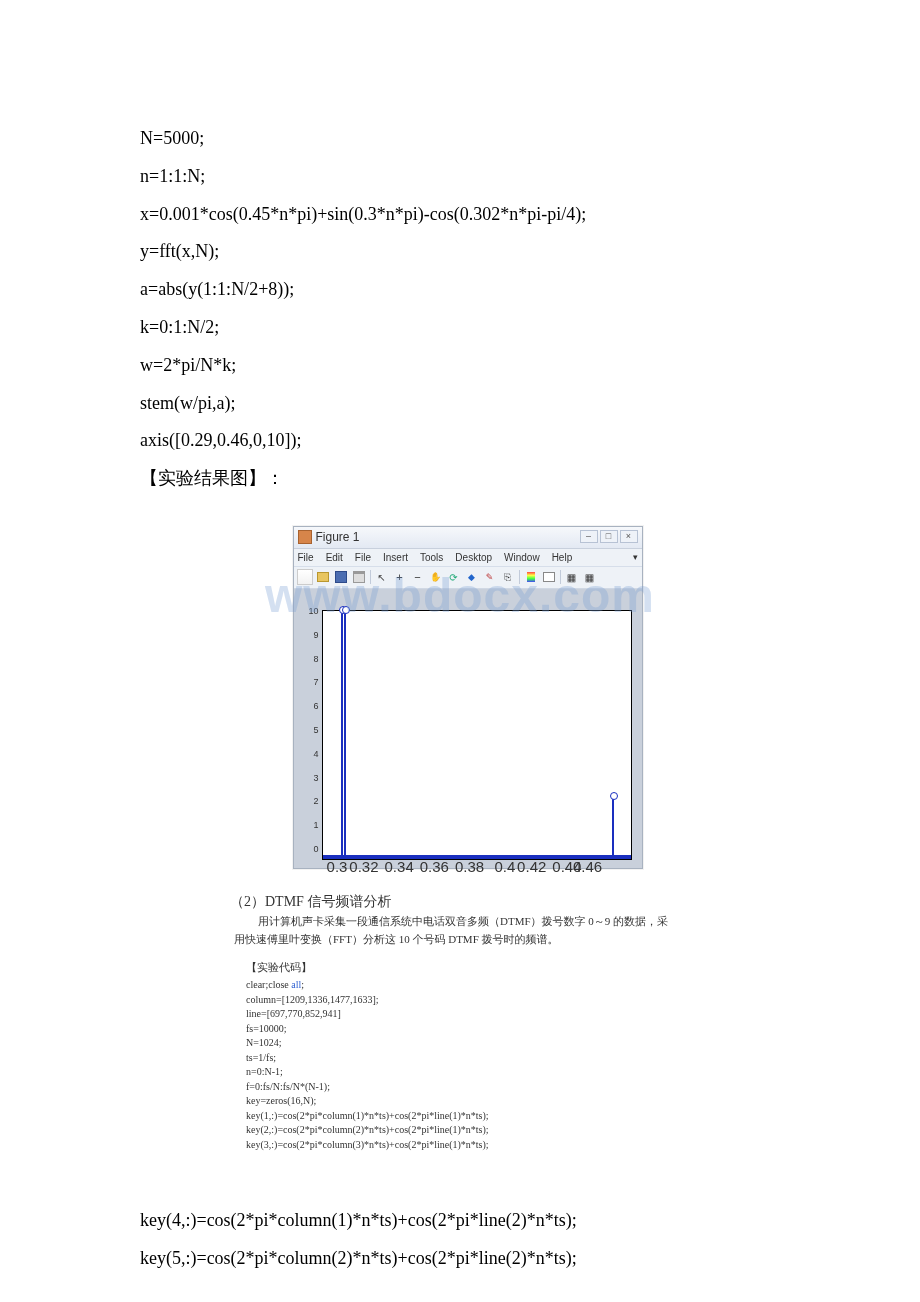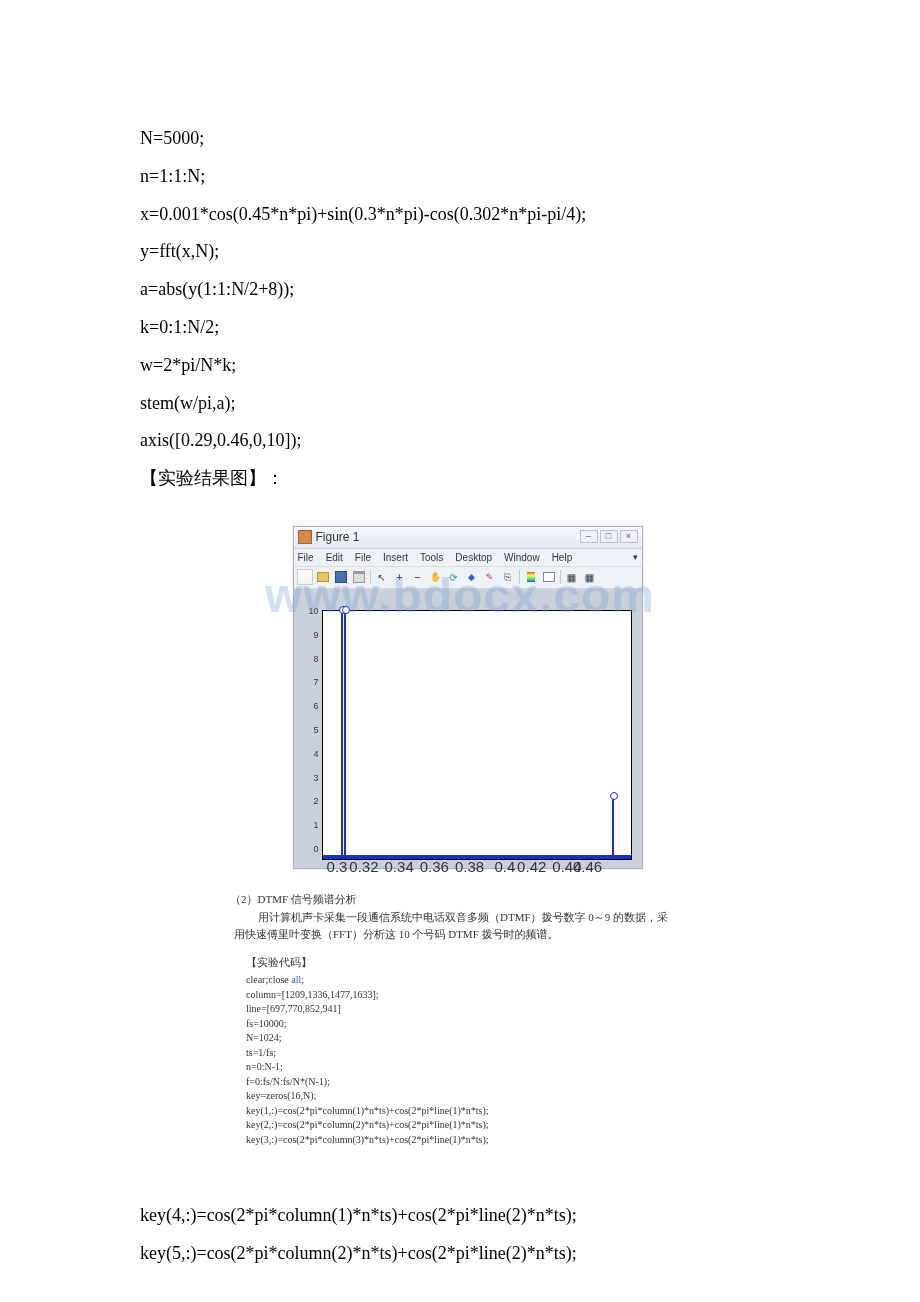--- a/index.html
+++ b/index.html
@@ -145,21 +145,21 @@
     border: 1px solid #1a2fbf;
   }
 
   .section2 {
     margin: 22px 0 0 90px;
     font-family: "SimSun", serif;
     font-size: 11px;
     line-height: 1.6;
     color: #333;
   }
-  .section2 .hdr { font-size: 11px; }
+  .section2 .hdr { font-size: 14px; }
   .section2 .para { margin-left: 28px; }
   .section2 .subhdr { margin-top: 10px; margin-left: 16px; }
   .mono-block {
     font-family: Liberation Serif, serif;
     font-size: 10px;
     line-height: 1.45;
     margin-left: 16px;
     margin-top: 2px;
     color: #333;
   }

